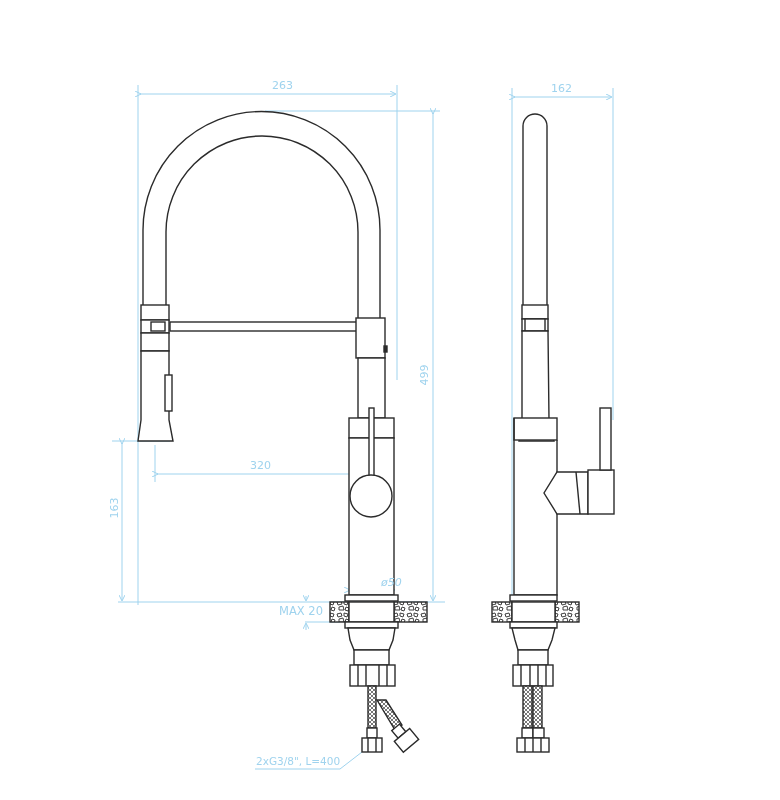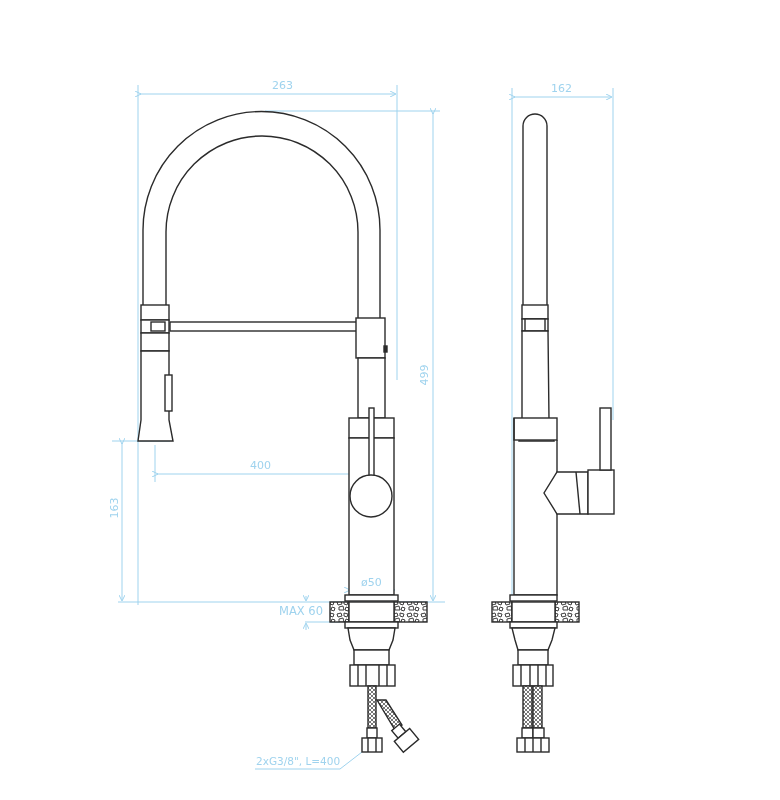--- a/index.html
+++ b/index.html
@@ -154,18 +154,18 @@
     <rect x="517" y="738" width="32" height="14"></rect>
     <line x1="525" y1="738" x2="525" y2="752"></line>
     <line x1="533" y1="738" x2="533" y2="752"></line>
     <line x1="541" y1="738" x2="541" y2="752"></line>
   </g>
 </svg>
 
 <div class="dim-label" style="left:272px; top:80px;">263</div>
 <div class="dim-label" style="left:551px; top:83px;">162</div>
 <div class="dim-label vert" style="left:414px; top:369px;">499</div>
-<div class="dim-label" style="left:250px; top:460px;">400</div>
+<div class="dim-label" style="left:250px; top:460px;">320</div>
 <div class="dim-label vert" style="left:104px; top:502px;">163</div>
-<div class="dim-label" style="left:361px; top:577px;">ø50</div>
-<div class="dim-label" style="left:279px; top:605px; font-size:11.5px;">MAX 60</div>
+<div class="dim-label" style="left:381px; top:577px;font-style:italic;">ø50</div>
+<div class="dim-label" style="left:279px; top:605px; font-size:11.5px;">MAX 20</div>
 <div class="dim-label" style="left:256px; top:755px; font-size:10.5px;">2xG3/8", L=400</div>
 </div>
 
 </body></html>

